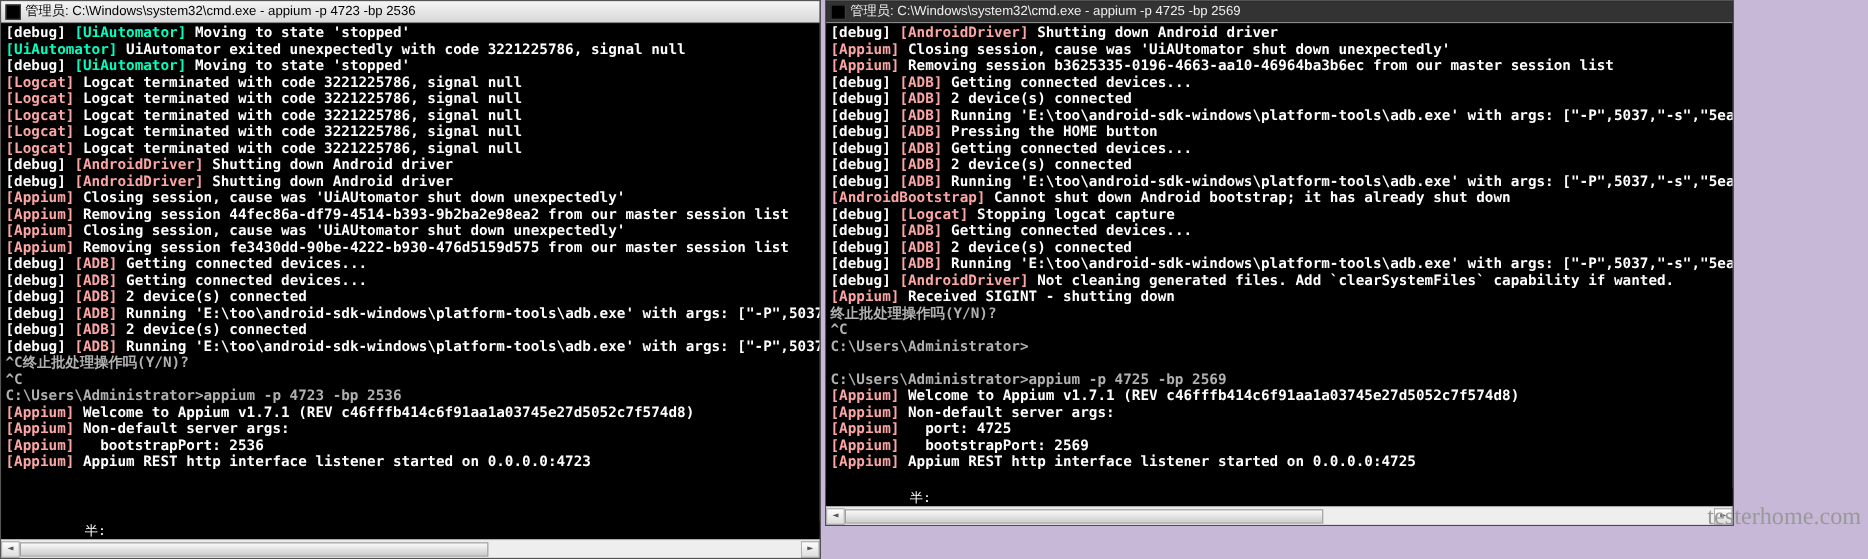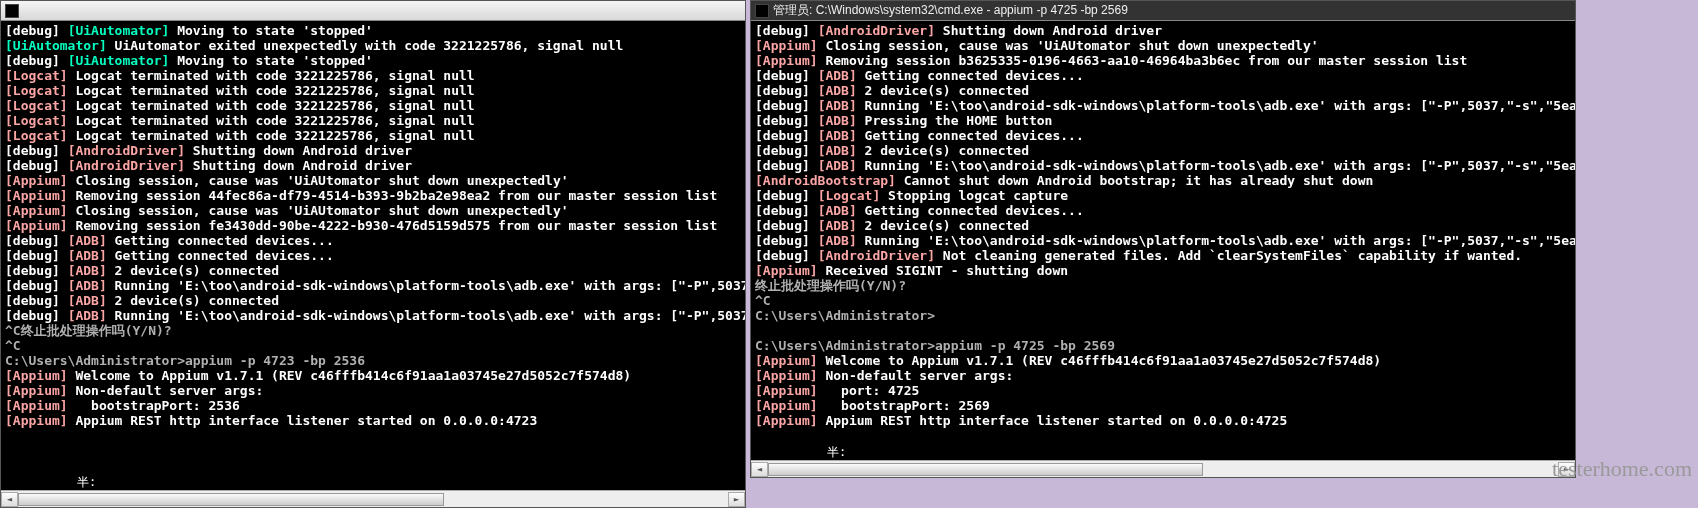--- a/index.html
+++ b/index.html
@@ -93,20 +93,21 @@
     font-size: 22px;
     pointer-events:none;
   }
 </style>
 </head>
 <body>
 
 <div class="window left">
   <div class="titlebar">
     <div class="icon"></div>
+    <span>管理员: C:\Windows\system32\cmd.exe - appium  -p 4723 -bp 2536</span>
   </div>
   <div class="terminal" id="term-left"><div class="line"><span class="c-white">[debug] </span><span class="c-cyan">[UiAutomator]</span><span class="c-white"> Moving to state 'stopped'</span></div><div class="line"><span class="c-cyan">[UiAutomator]</span><span class="c-white"> UiAutomator exited unexpectedly with code 3221225786, signal null</span></div><div class="line"><span class="c-white">[debug] </span><span class="c-cyan">[UiAutomator]</span><span class="c-white"> Moving to state 'stopped'</span></div><div class="line"><span class="c-magenta">[Logcat]</span><span class="c-white"> Logcat terminated with code 3221225786, signal null</span></div><div class="line"><span class="c-magenta">[Logcat]</span><span class="c-white"> Logcat terminated with code 3221225786, signal null</span></div><div class="line"><span class="c-magenta">[Logcat]</span><span class="c-white"> Logcat terminated with code 3221225786, signal null</span></div><div class="line"><span class="c-magenta">[Logcat]</span><span class="c-white"> Logcat terminated with code 3221225786, signal null</span></div><div class="line"><span class="c-magenta">[Logcat]</span><span class="c-white"> Logcat terminated with code 3221225786, signal null</span></div><div class="line"><span class="c-white">[debug] </span><span class="c-magenta">[AndroidDriver]</span><span class="c-white"> Shutting down Android driver</span></div><div class="line"><span class="c-white">[debug] </span><span class="c-magenta">[AndroidDriver]</span><span class="c-white"> Shutting down Android driver</span></div><div class="line"><span class="c-magenta">[Appium]</span><span class="c-white"> Closing session, cause was 'UiAUtomator shut down unexpectedly'</span></div><div class="line"><span class="c-magenta">[Appium]</span><span class="c-white"> Removing session 44fec86a-df79-4514-b393-9b2ba2e98ea2 from our master session list</span></div><div class="line"><span class="c-magenta">[Appium]</span><span class="c-white"> Closing session, cause was 'UiAUtomator shut down unexpectedly'</span></div><div class="line"><span class="c-magenta">[Appium]</span><span class="c-white"> Removing session fe3430dd-90be-4222-b930-476d5159d575 from our master session list</span></div><div class="line"><span class="c-white">[debug] </span><span class="c-magenta">[ADB]</span><span class="c-white"> Getting connected devices...</span></div><div class="line"><span class="c-white">[debug] </span><span class="c-magenta">[ADB]</span><span class="c-white"> Getting connected devices...</span></div><div class="line"><span class="c-white">[debug] </span><span class="c-magenta">[ADB]</span><span class="c-white"> 2 device(s) connected</span></div><div class="line"><span class="c-white">[debug] </span><span class="c-magenta">[ADB]</span><span class="c-white"> Running 'E:\too\android-sdk-windows\platform-tools\adb.exe' with args: ["-P",5037,"-s</span></div><div class="line"><span class="c-white">[debug] </span><span class="c-magenta">[ADB]</span><span class="c-white"> 2 device(s) connected</span></div><div class="line"><span class="c-white">[debug] </span><span class="c-magenta">[ADB]</span><span class="c-white"> Running 'E:\too\android-sdk-windows\platform-tools\adb.exe' with args: ["-P",5037,"-s</span></div><div class="line"><span class="c-grey">^C终止批处理操作吗(Y/N)?</span></div><div class="line"><span class="c-grey">^C</span></div><div class="line"><span class="c-grey">C:\Users\Administrator&gt;appium -p 4723 -bp 2536</span></div><div class="line"><span class="c-magenta">[Appium]</span><span class="c-white"> Welcome to Appium v1.7.1 (REV c46fffb414c6f91aa1a03745e27d5052c7f574d8)</span></div><div class="line"><span class="c-magenta">[Appium]</span><span class="c-white"> Non-default server args:</span></div><div class="line"><span class="c-magenta">[Appium]</span><span class="c-white">   bootstrapPort: 2536</span></div><div class="line"><span class="c-magenta">[Appium]</span><span class="c-white"> Appium REST http interface listener started on 0.0.0.0:4723</span></div></div>
   <div class="ime-bar">
     <span>半:</span>
   </div>
   <div class="scrollbar-h">
     <div class="sb-btn">◄</div>
     <div class="sb-track">
       <div class="sb-thumb" style="left:0;width:60%;"></div>
     </div>

